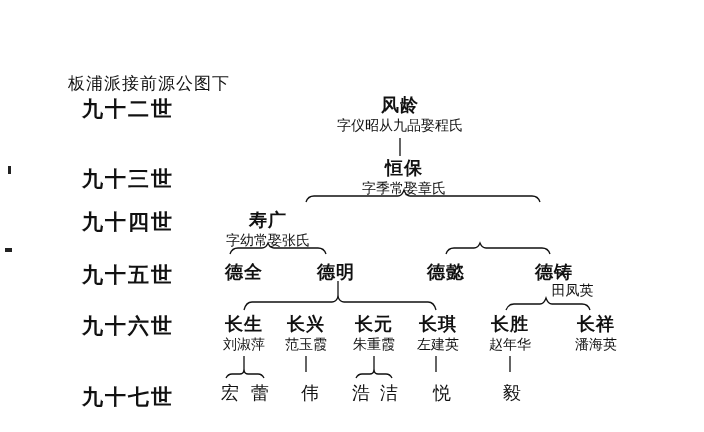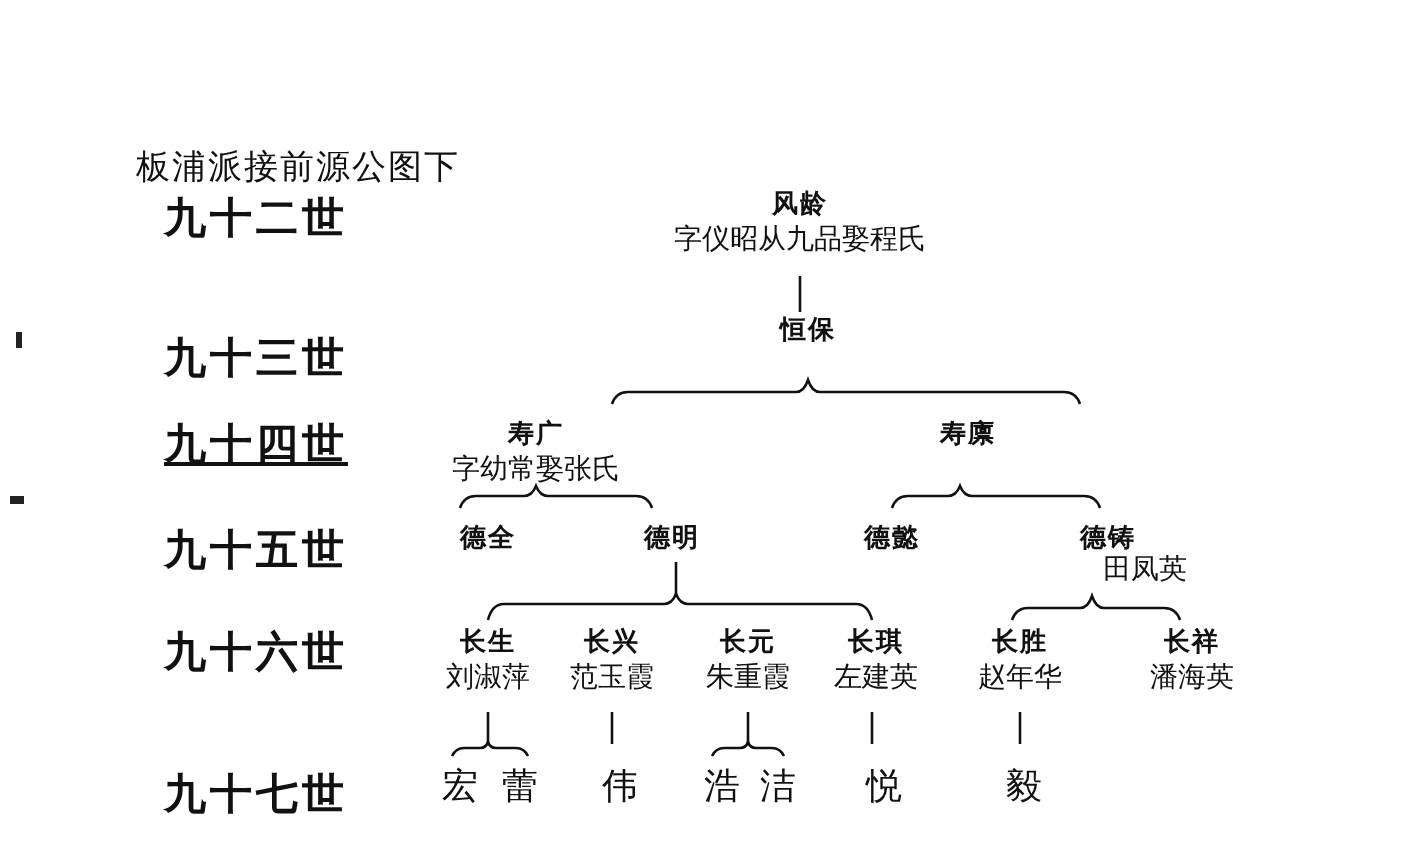--- a/index.html
+++ b/index.html
@@ -2,34 +2,34 @@
 <html><head>
 <meta charset="utf-8">
 <style>
   html, body { margin: 0; padding: 0; background: #ffffff; }
   body { width: 704px; height: 432px; position: relative; overflow: hidden;
          font-family: "DejaVu Serif", "Liberation Serif", serif; color: #111; }
   .abs { position: absolute; white-space: nowrap; }
   .title { font-size: 17px; letter-spacing: 1px; }
   .gen { font-size: 21px; font-weight: bold; letter-spacing: 2px;
          font-family: "DejaVu Sans", "Liberation Sans", sans-serif; }
-  .name { font-size: 13px; font-weight: bold; letter-spacing: 1px; text-align: center; }
+  .name { font-size: 18px; font-weight: bold; letter-spacing: 1px; text-align: center; }
   .note { font-size: 14px; text-align: center; }
   .child { font-size: 18px; text-align: center; }
   .node { position: absolute; transform: translateX(-50%); text-align: center; }
   svg.lines { position: absolute; left: 0; top: 0; }
 </style>
 </head>
 <body>
 
 <div class="abs title" style="left:68px; top:32px;margin-top:40px;">板浦派接前源公图下</div>
 
 <div class="abs gen" style="left:82px; top:95px;">九十二世</div>
 <div class="abs gen" style="left:82px; top:155px;margin-top:10px;">九十三世</div>
-<div class="abs gen" style="left:82px; top:208px;text-decoration:underline;">九十四世</div>
+<div class="abs gen" style="left:82px; top:208px;">九十四世</div>
 <div class="abs gen" style="left:82px; top:261px;">九十五世</div>
 <div class="abs gen" style="left:82px; top:312px;">九十六世</div>
 <div class="abs gen" style="left:82px; top:383px;">九十七世</div>
 
 <div class="abs" style="left:8px; top:166px; width:3px; height:8px; background:#222;"></div>
 <div class="abs" style="left:5px; top:248px; width:7px; height:4px; background:#222;"></div>
 
 <svg class="lines" width="704" height="432">
   <g stroke="#111" stroke-width="1.3" fill="none">
 
@@ -58,28 +58,28 @@
   </g>
 </svg>
 
 <div class="node" style="left:400px; top:93px;">
   <div class="name">风龄</div>
   <div class="note">字仪昭从九品娶程氏</div>
 </div>
 
 <div class="node" style="left:404px; top:156px;">
   <div class="name">恒保</div>
+  <div class="note">字季常娶章氏</div>
 </div>
 
 <div class="node" style="left:268px; top:208px;">
   <div class="name">寿广</div>
   <div class="note">字幼常娶张氏</div>
 </div>
 <div class="node" style="left:484px; top:208px;">
-  <div class="name">寿廪</div>
 </div>
 
 <div class="node" style="left:244px; top:260px;">
   <div class="name">德全</div>
 </div>
 <div class="node" style="left:336px; top:260px;">
   <div class="name">德明</div>
 </div>
 <div class="node" style="left:446px; top:260px;">
   <div class="name">德懿</div>

